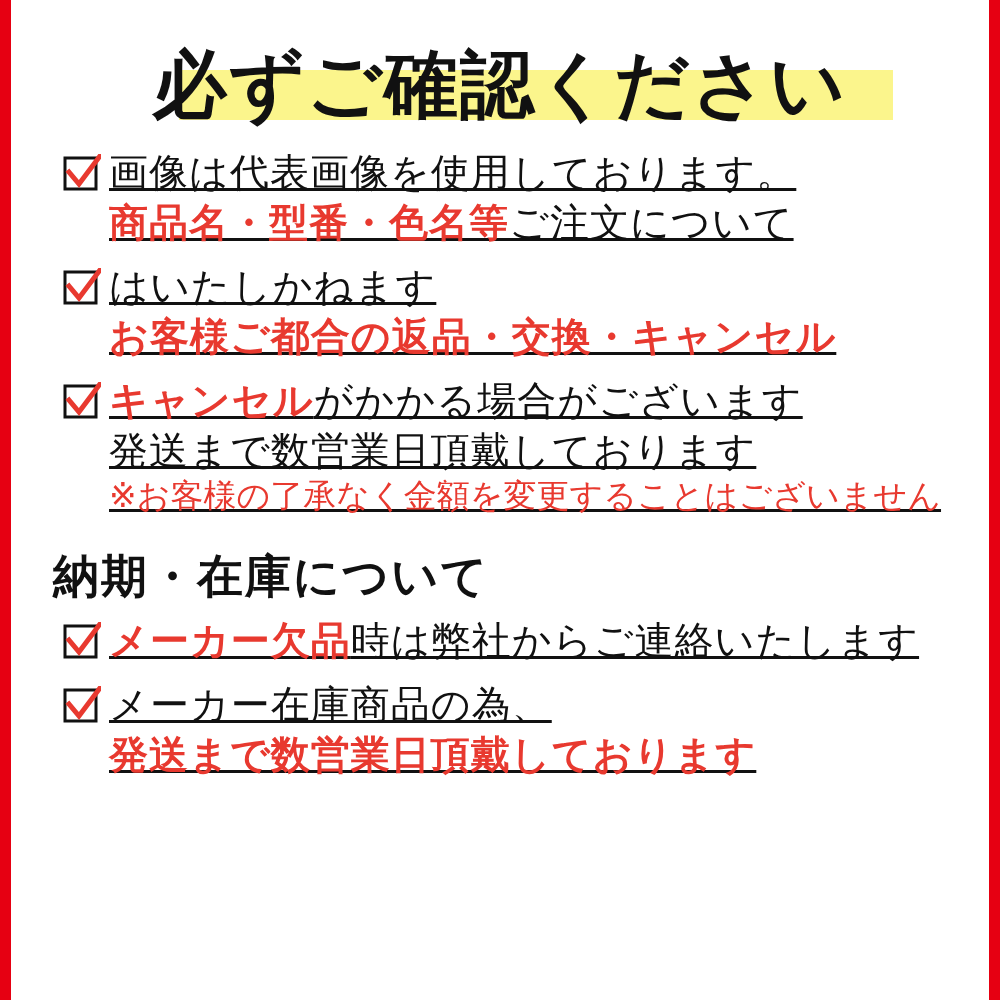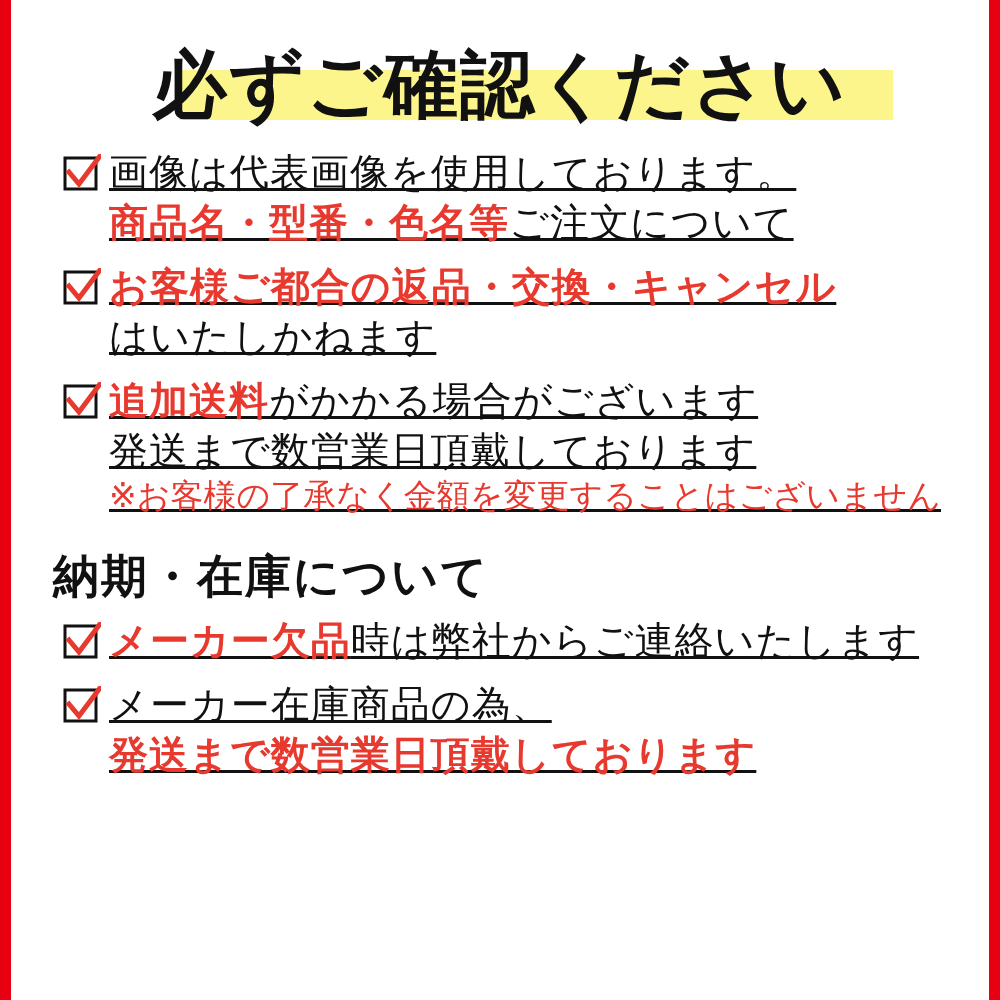--- a/index.html
+++ b/index.html
@@ -143,33 +143,33 @@
           </div>
         </div>
         <div class="item">
           <span class="check-icon">
             <svg width="38" height="38" viewBox="0 0 38 38">
               <rect x="2" y="4" width="31" height="31" fill="#ffffff" stroke="#111111" stroke-width="3"></rect>
               <path d="M6 18 L16 30 L37 2" fill="none" stroke="#e8392f" stroke-width="5" stroke-linecap="square" stroke-linejoin="miter"></path>
             </svg>
           </span>
           <div class="item-lines">
+            <div class="line"><span class="blk">はいたしかねます</span></div>
             <div class="line"><span class="red">お客様ご都合の返品・交換・キャンセル</span></div>
-            <div class="line"><span class="blk">はいたしかねます</span></div>
           </div>
         </div>
         <div class="item">
           <span class="check-icon">
             <svg width="38" height="38" viewBox="0 0 38 38">
               <rect x="2" y="4" width="31" height="31" fill="#ffffff" stroke="#111111" stroke-width="3"></rect>
               <path d="M6 18 L16 30 L37 2" fill="none" stroke="#e8392f" stroke-width="5" stroke-linecap="square" stroke-linejoin="miter"></path>
             </svg>
           </span>
           <div class="item-lines">
-            <div class="line"><span class="red">追加送料</span><span class="blk">がかかる場合がございます</span></div>
+            <div class="line"><span class="red">キャンセル</span><span class="blk">がかかる場合がございます</span></div>
             <div class="line"><span class="blk">発送まで数営業日頂戴しております</span></div>
             <div class="line small"><span class="red-small">※お客様の了承なく金額を変更することはございません</span></div>
           </div>
         </div>
         <div class="section-heading second">納期・在庫について</div>
         <div class="item">
           <span class="check-icon">
             <svg width="38" height="38" viewBox="0 0 38 38">
               <rect x="2" y="4" width="31" height="31" fill="#ffffff" stroke="#111111" stroke-width="3"></rect>
               <path d="M6 18 L16 30 L37 2" fill="none" stroke="#e8392f" stroke-width="5" stroke-linecap="square" stroke-linejoin="miter"></path>

